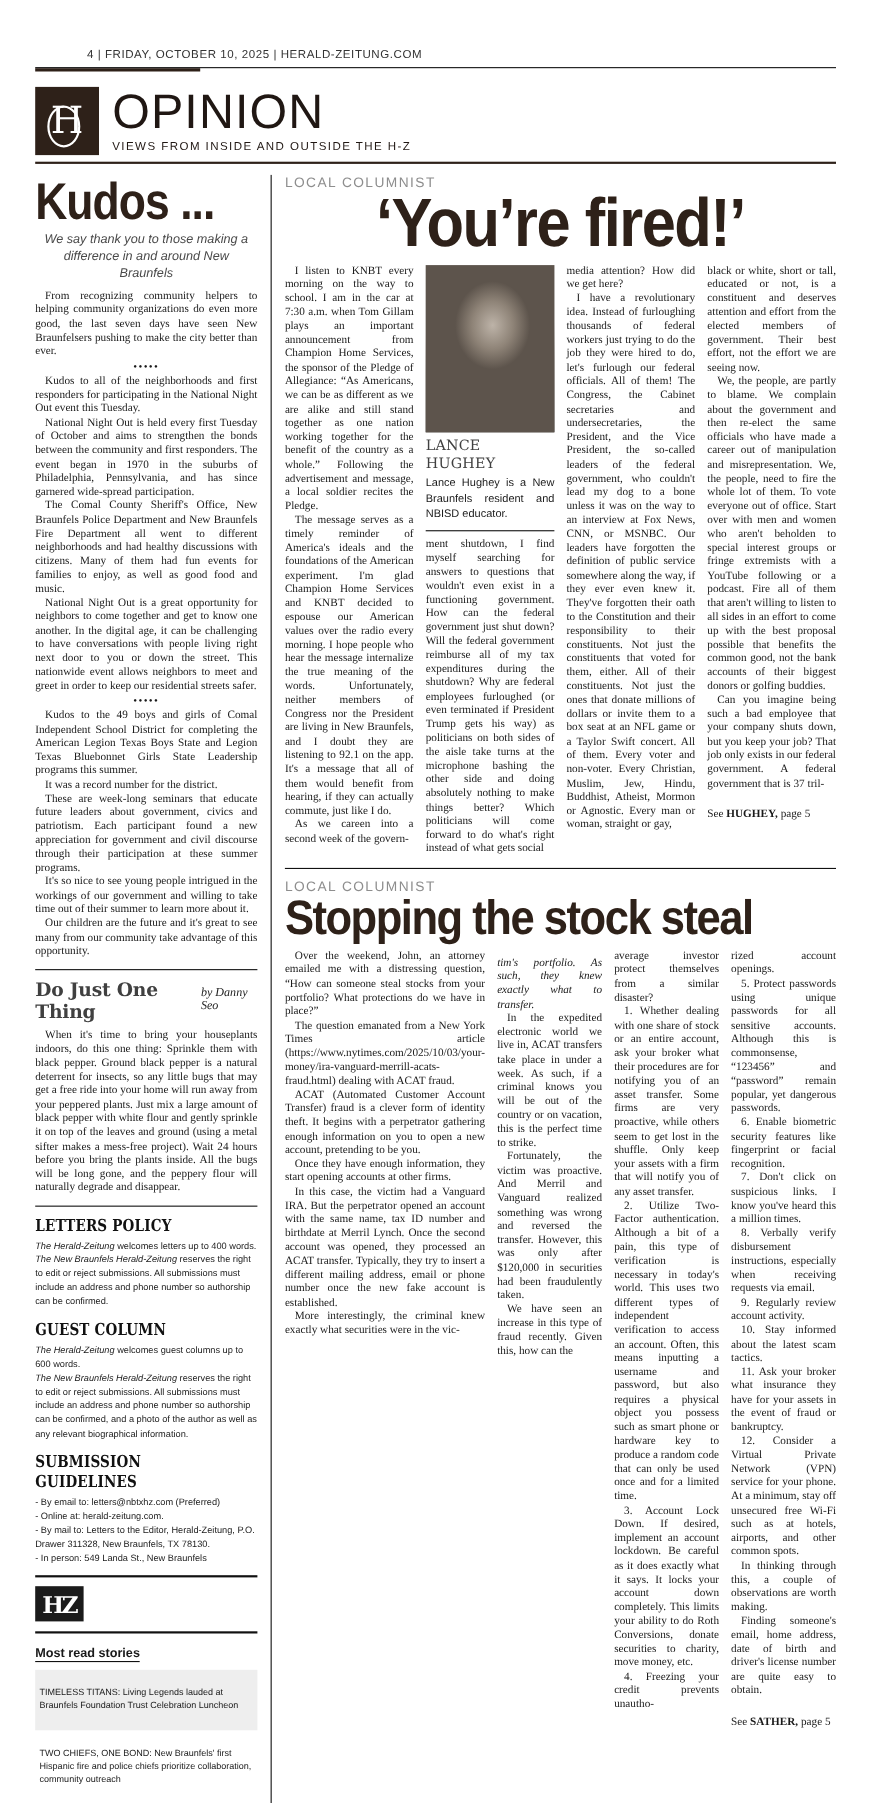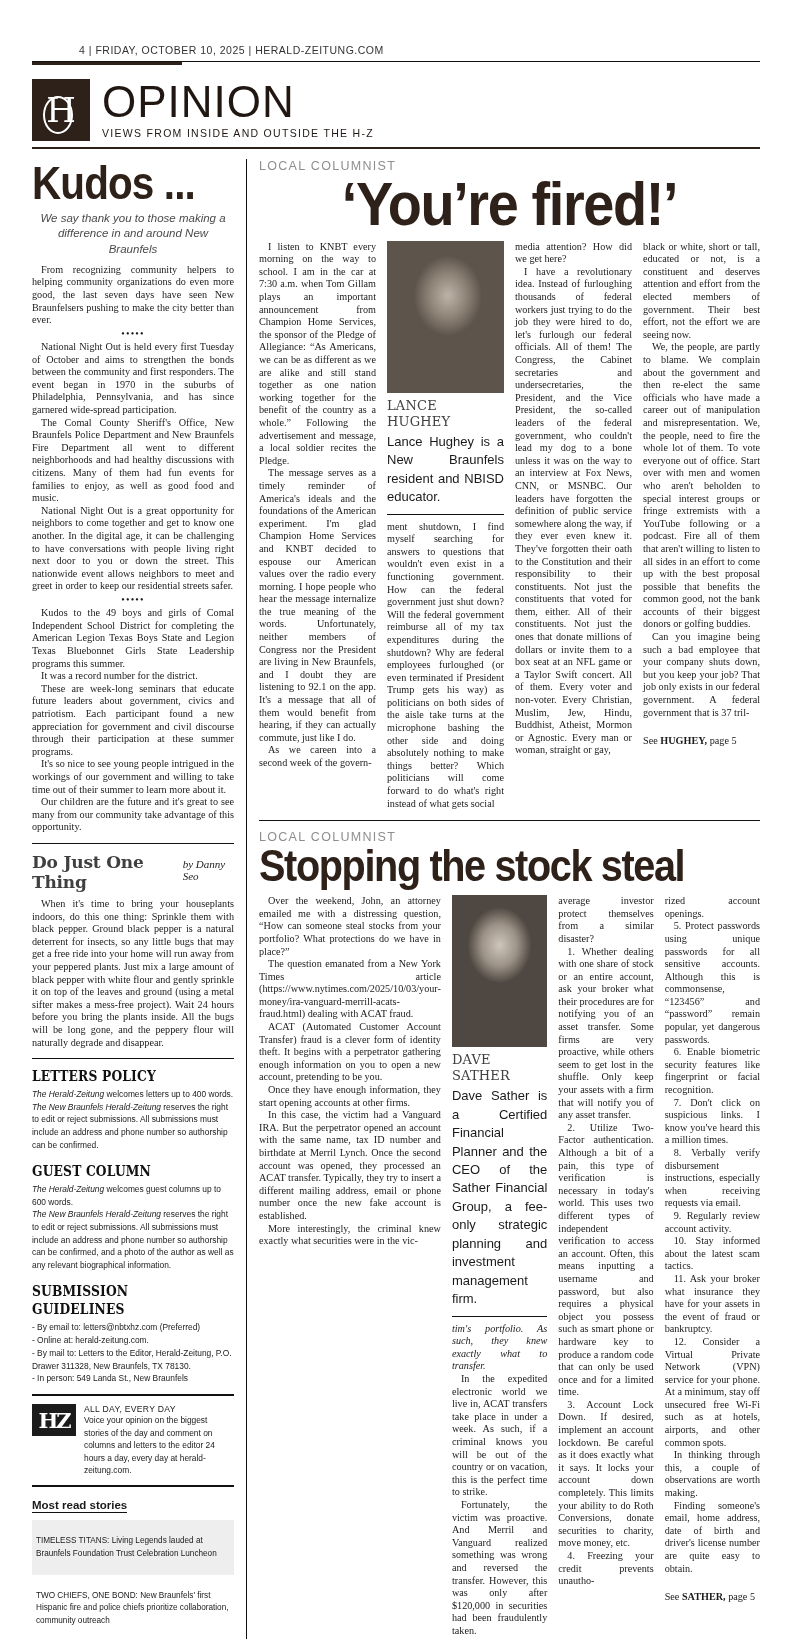--- a/index.html
+++ b/index.html
@@ -129,21 +129,21 @@
       linear-gradient(175deg,#efefef 0%, #cdcdcd 38%, #6f6a66 60%, #3a3734 100%);
   }
   .mug-img.s {
     background:
       radial-gradient(ellipse 32px 38px at 50% 33%, #cfc6bb 0%, #9c9287 55%, #4f4741 100%),
       linear-gradient(182deg,#fafafa 0%, #d6d6d6 35%, #5f5b58 62%, #262422 100%);
   }
   .mug-name {
     font-family:"DejaVu Serif", serif; font-size:13px; letter-spacing:.2px; margin-top:5px; color:#404040;
   }
-  .mug-bio { font-family:"Liberation Sans", sans-serif; font-size:13px; line-height:1.42; margin-top:3px; }
+  .mug-bio { font-family:"Liberation Sans", sans-serif; font-size:10px; line-height:1.42; margin-top:3px; }
   .mug-rule { border-top:1px solid #111; margin-top:7px; }
 
   .jump { font-size:10.2px; text-align:left; margin-top:16px; }
   .jump b { font-weight:bold; }
 </style>
 </head>
 <body>
 
 <div class="page">
 
@@ -165,20 +165,21 @@
   <div class="body-grid">
 
     <div class="col-left">
 
       <div class="kudos-title">Kudos ...</div>
       <div class="kudos-sub">We say thank you to those making a difference in and around New Braunfels</div>
 
       <div class="serif-body" style="margin-top:7px;">
         <p>From recognizing community helpers to helping community organizations do even more good, the last seven days have seen New Braunfelsers pushing to make the city better than ever.</p>
         <div class="dots">•••••</div>
+        <p>Kudos to all of the neighborhoods and first responders for participating in the National Night Out event this Tuesday.</p>
         <p>National Night Out is held every first Tuesday of October and aims to strengthen the bonds between the community and first responders. The event began in 1970 in the suburbs of Philadelphia, Pennsylvania, and has since garnered wide-spread participation.</p>
         <p>The Comal County Sheriff's Office, New Braunfels Police Department and New Braunfels Fire Department all went to different neighborhoods and had healthy discussions with citizens. Many of them had fun events for families to enjoy, as well as good food and music.</p>
         <p>National Night Out is a great opportunity for neighbors to come together and get to know one another. In the digital age, it can be challenging to have conversations with people living right next door to you or down the street. This nationwide event allows neighbors to meet and greet in order to keep our residential streets safer.</p>
         <div class="dots">•••••</div>
         <p>Kudos to the 49 boys and girls of Comal Independent School District for completing the American Legion Texas Boys State and Legion Texas Bluebonnet Girls State Leadership programs this summer.</p>
         <p>It was a record number for the district.</p>
         <p>These are week-long seminars that educate future leaders about government, civics and patriotism. Each participant found a new appreciation for government and civil discourse through their participation at these summer programs.</p>
         <p>It's so nice to see young people intrigued in the workings of our government and willing to take time out of their summer to learn more about it.</p>
         <p>Our children are the future and it's great to see many from our community take advantage of this opportunity.</p>
       </div>
@@ -217,24 +218,20 @@
         <div>- Online at: herald-zeitung.com.</div>
         <div>- By mail to: Letters to the Editor, Herald-Zeitung, P.O. Drawer 311328, New Braunfels, TX 78130.</div>
         <div>- In person: 549 Landa St., New Braunfels</div>
       </div>
 
       <div class="hr-thick"></div>
 
       
       <div class="allday">
         <div class="hz-badge">HZ</div>
-        <div>
-          <div class="allday-t">ALL DAY, EVERY DAY</div>
-          <div class="allday-b">Voice your opinion on the biggest stories of the day and comment on columns and letters to the editor 24 hours a day, every day at herald-zeitung.com.</div>
-        </div>
       </div>
 
       <div class="hr-thick"></div>
 
       
       <div class="mr-head">Most read stories</div>
       <div>
         <div class="mr-item shade">TIMELESS TITANS: Living Legends lauded at Braunfels Foundation Trust Celebration Luncheon</div>
         <div class="mr-item">TWO CHIEFS, ONE BOND: New Braunfels' first Hispanic fire and police chiefs prioritize collaboration, community outreach</div>
 
@@ -288,26 +285,20 @@
         <div class="artcols">
           <div class="artcol">
             <p>Over the weekend, John, an attorney emailed me with a distressing question, “How can someone steal stocks from your portfolio? What protections do we have in place?”</p>
             <p>The question emanated from a New York Times article (https://www.nytimes.com/2025/10/03/your-money/ira-vanguard-merrill-acats-fraud.html) dealing with ACAT fraud.</p>
             <p>ACAT (Automated Customer Account Transfer) fraud is a clever form of identity theft. It begins with a perpetrator gathering enough information on you to open a new account, pretending to be you.</p>
             <p>Once they have enough information, they start opening accounts at other firms.</p>
             <p>In this case, the victim had a Vanguard IRA. But the perpetrator opened an account with the same name, tax ID number and birthdate at Merril Lynch. Once the second account was opened, they processed an ACAT transfer. Typically, they try to insert a different mailing address, email or phone number once the new fake account is established.</p>
             <p>More interestingly, the criminal knew exactly what securities were in the vic-</p>
           </div>
           <div class="artcol">
-            <div class="mug">
-              <div class="mug-img s"></div>
-              <div class="mug-name">DAVE SATHER</div>
-              <div class="mug-bio">Dave Sather is a Certified Financial Planner and the CEO of the Sather Financial Group, a fee-only strategic planning and investment management firm.</div>
-              <div class="mug-rule"></div>
-            </div>
             <p class="noind" style="margin-top:6px;font-style:italic;">tim's portfolio. As such, they knew exactly what to transfer.</p>
             <p>In the expedited electronic world we live in, ACAT transfers take place in under a week. As such, if a criminal knows you will be out of the country or on vacation, this is the perfect time to strike.</p>
             <p>Fortunately, the victim was proactive. And Merril and Vanguard realized something was wrong and reversed the transfer. However, this was only after $120,000 in securities had been fraudulently taken.</p>
             <p>We have seen an increase in this type of fraud recently. Given this, how can the</p>
           </div>
           <div class="artcol">
             <p class="noind">average investor protect themselves from a similar disaster?</p>
             <p>1. Whether dealing with one share of stock or an entire account, ask your broker what their procedures are for notifying you of an asset transfer. Some firms are very proactive, while others seem to get lost in the shuffle. Only keep your assets with a firm that will notify you of any asset transfer.</p>
             <p>2. Utilize Two-Factor authentication. Although a bit of a pain, this type of verification is necessary in today's world. This uses two different types of independent verification to access an account. Often, this means inputting a username and password, but also requires a physical object you possess such as smart phone or hardware key to produce a random code that can only be used once and for a limited time.</p>
             <p>3. Account Lock Down. If desired, implement an account lockdown. Be careful as it does exactly what it says. It locks your account down completely. This limits your ability to do Roth Conversions, donate securities to charity, move money, etc.</p>

